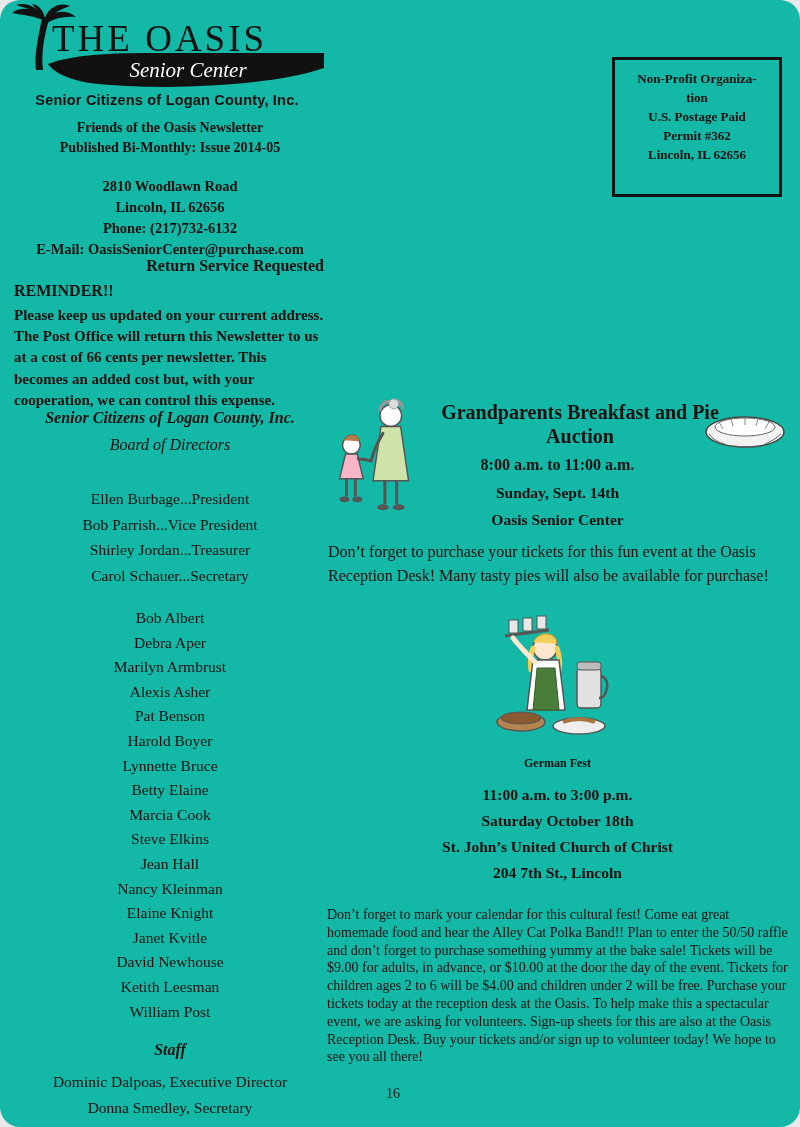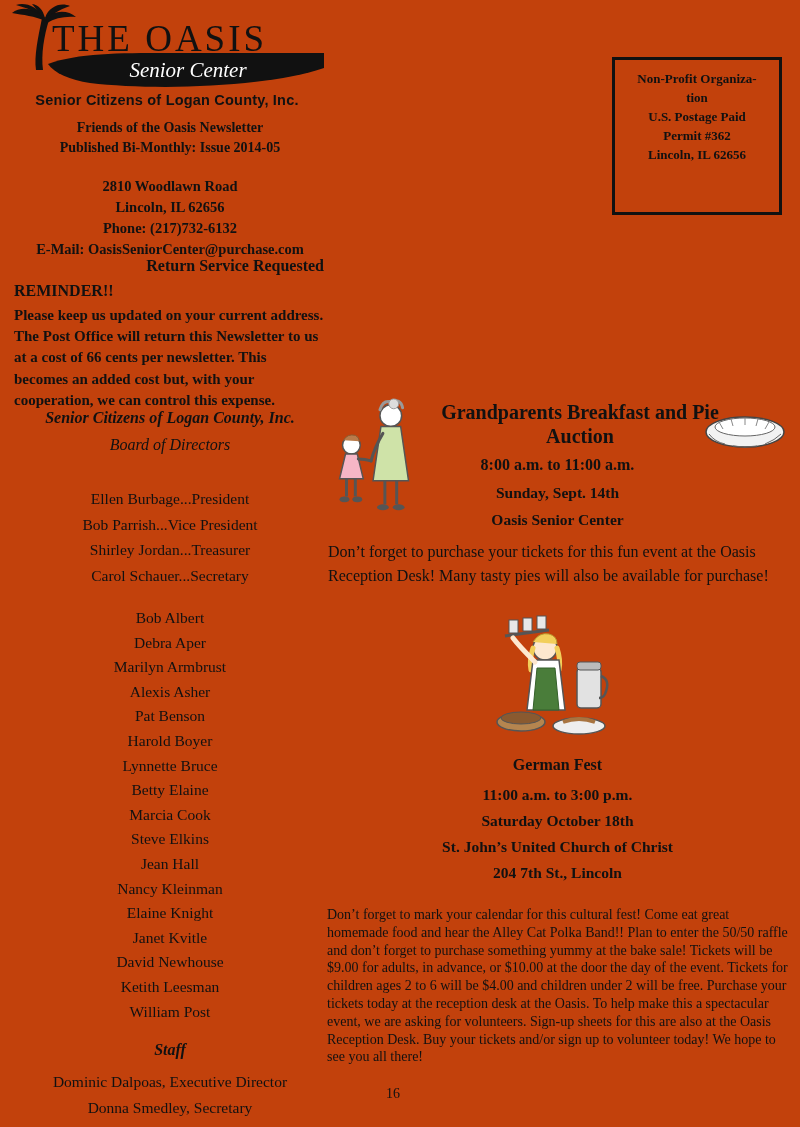--- a/index.html
+++ b/index.html
@@ -1,26 +1,26 @@
 <!DOCTYPE html>
 <html><head>
 <meta charset="utf-8">
 <style>
   * { margin:0; padding:0; box-sizing:border-box; }
   html,body { background:#e9e9e9; }
   body { font-family:"Liberation Serif", serif; color:#111; }
-  .page { position:relative; width:800px; height:1127px; background:#c2410c; margin:0 auto; overflow:hidden; }
+  .page { position:relative; width:800px; height:1127px; background:#14b8a6; margin:0 auto; overflow:hidden;border-radius:20px; }
   .abs { position:absolute; }
 
   
   .masthead { left:8px; top:4px; width:318px; }
   .org-line { font-family:"Liberation Sans", sans-serif; font-weight:bold; font-size:14.5px; text-align:center; margin-top:-4px; letter-spacing:0.2px; }
 
   
-  .postage-box { left:612px; top:57px; width:170px; height:158px; border:3px solid #111; padding-top:9px; text-align:center; }
+  .postage-box { left:612px; top:57px; width:170px; height:140px; border:3px solid #111; padding-top:9px; text-align:center; }
   .postage-box .list-line { font-weight:bold; font-size:13px; line-height:19px; }
 
   
   .leftblk { left:10px; width:320px; text-align:center; }
   .nl-info { top:118px; font-weight:bold; font-size:14px; line-height:20px; }
   .contact { top:176px; font-weight:bold; font-size:14.5px; line-height:21px; }
   .return-service { top:257px; left:14px; width:310px; text-align:right; font-weight:bold; font-size:16px; }
   .reminder { top:282px; left:14px; width:310px; text-align:left; font-weight:bold; font-size:16px; }
   .notice { top:305px; left:14px; width:310px; text-align:left; font-weight:bold; font-size:15px; line-height:21.2px; }
   .board-org { top:409px; font-weight:bold; font-style:italic; font-size:16px; }
@@ -40,21 +40,21 @@
   .gp-heading { left:95px; top:8px; width:320px; font-weight:bold; font-size:20px; text-align:center; line-height:24px; }
   .ctr { left:0; width:100%; text-align:center; font-weight:bold; }
   .gp-time { top:64px; font-size:16px; }
   .gp-date { top:92px; font-size:15.5px; }
   .gp-loc { top:119px; font-size:15.5px; }
   .gp-body { top:148px; left:3px; width:468px; font-size:16px; line-height:24px; text-align:left; }
 
   
   .de-col { left:325px; top:610px; width:465px; height:500px; }
   .de-clipart { left:162px; top:0; }
-  .de-title { top:146px; font-size:16px; }
+  .de-title { top:146px; font-size:12px; }
   .de-time { top:176px; font-size:15.5px; }
   .de-date { top:202px; font-size:15.5px; }
   .de-loc1 { top:228px; font-size:15.5px; }
   .de-loc2 { top:254px; font-size:15.5px; }
   .de-body { top:296px; left:2px; width:466px; font-size:14px; line-height:17.8px; text-align:left; }
 
   .page-number { left:386px; top:1086px; font-size:14px; }
 </style>
 </head>
 <body>

